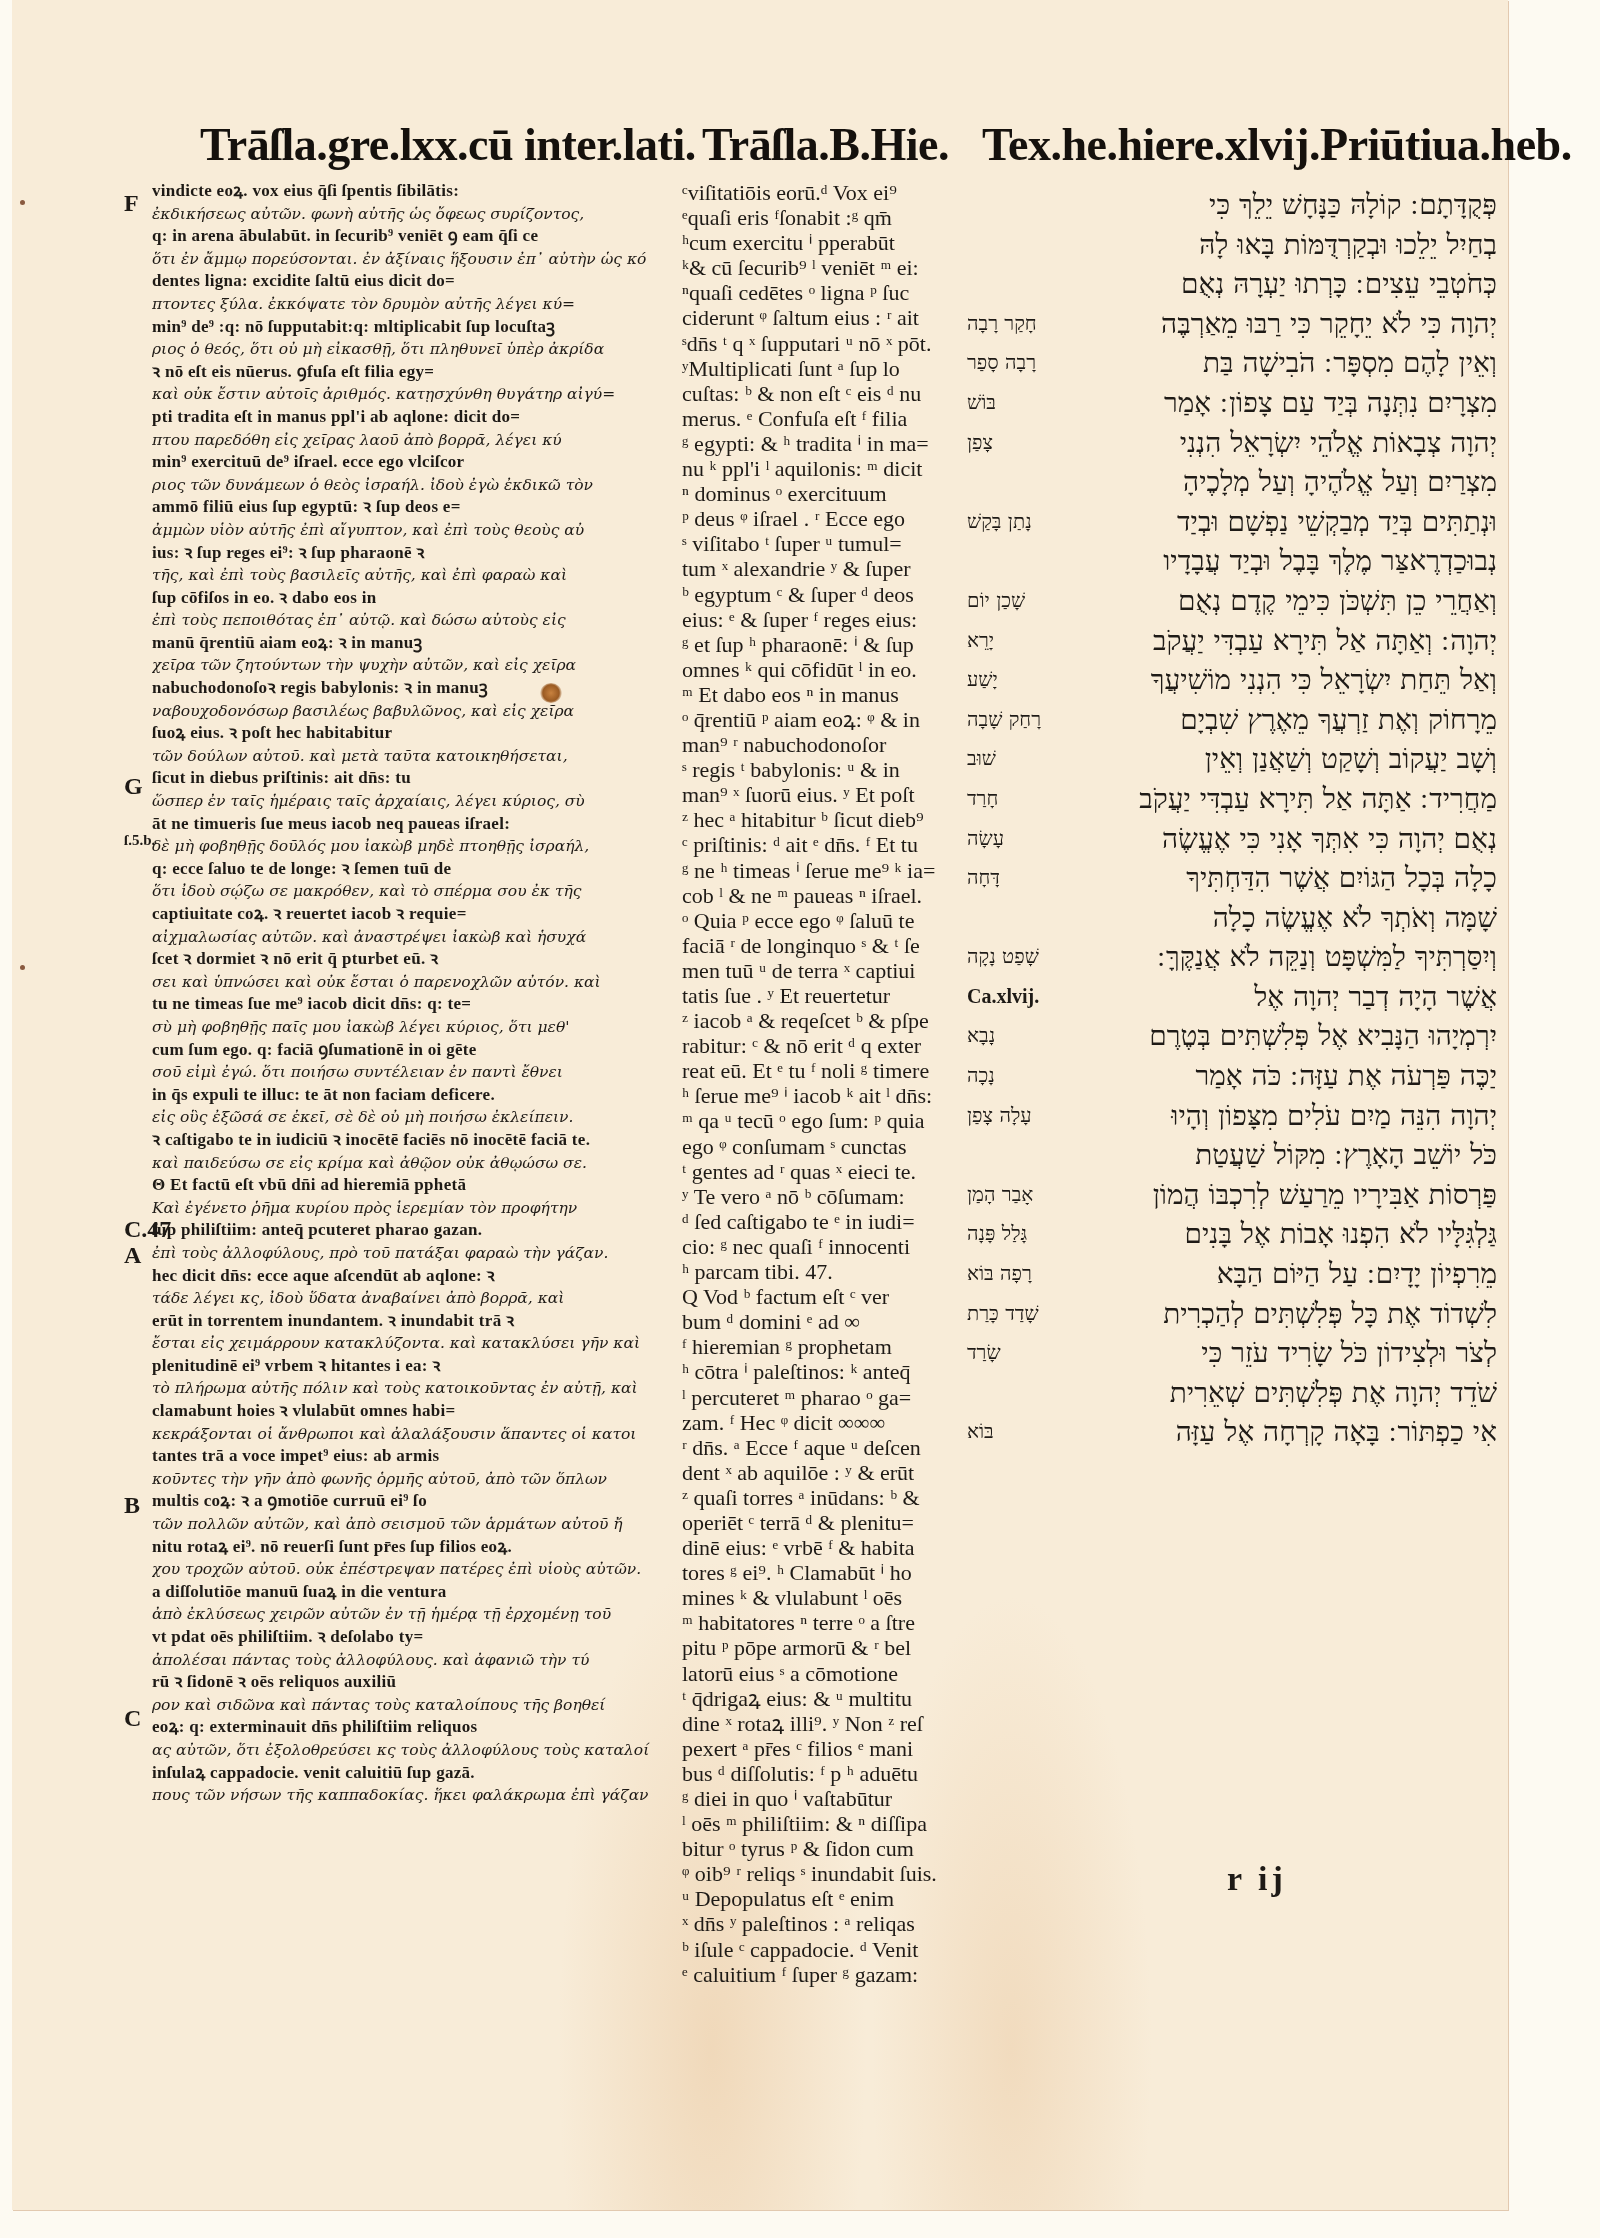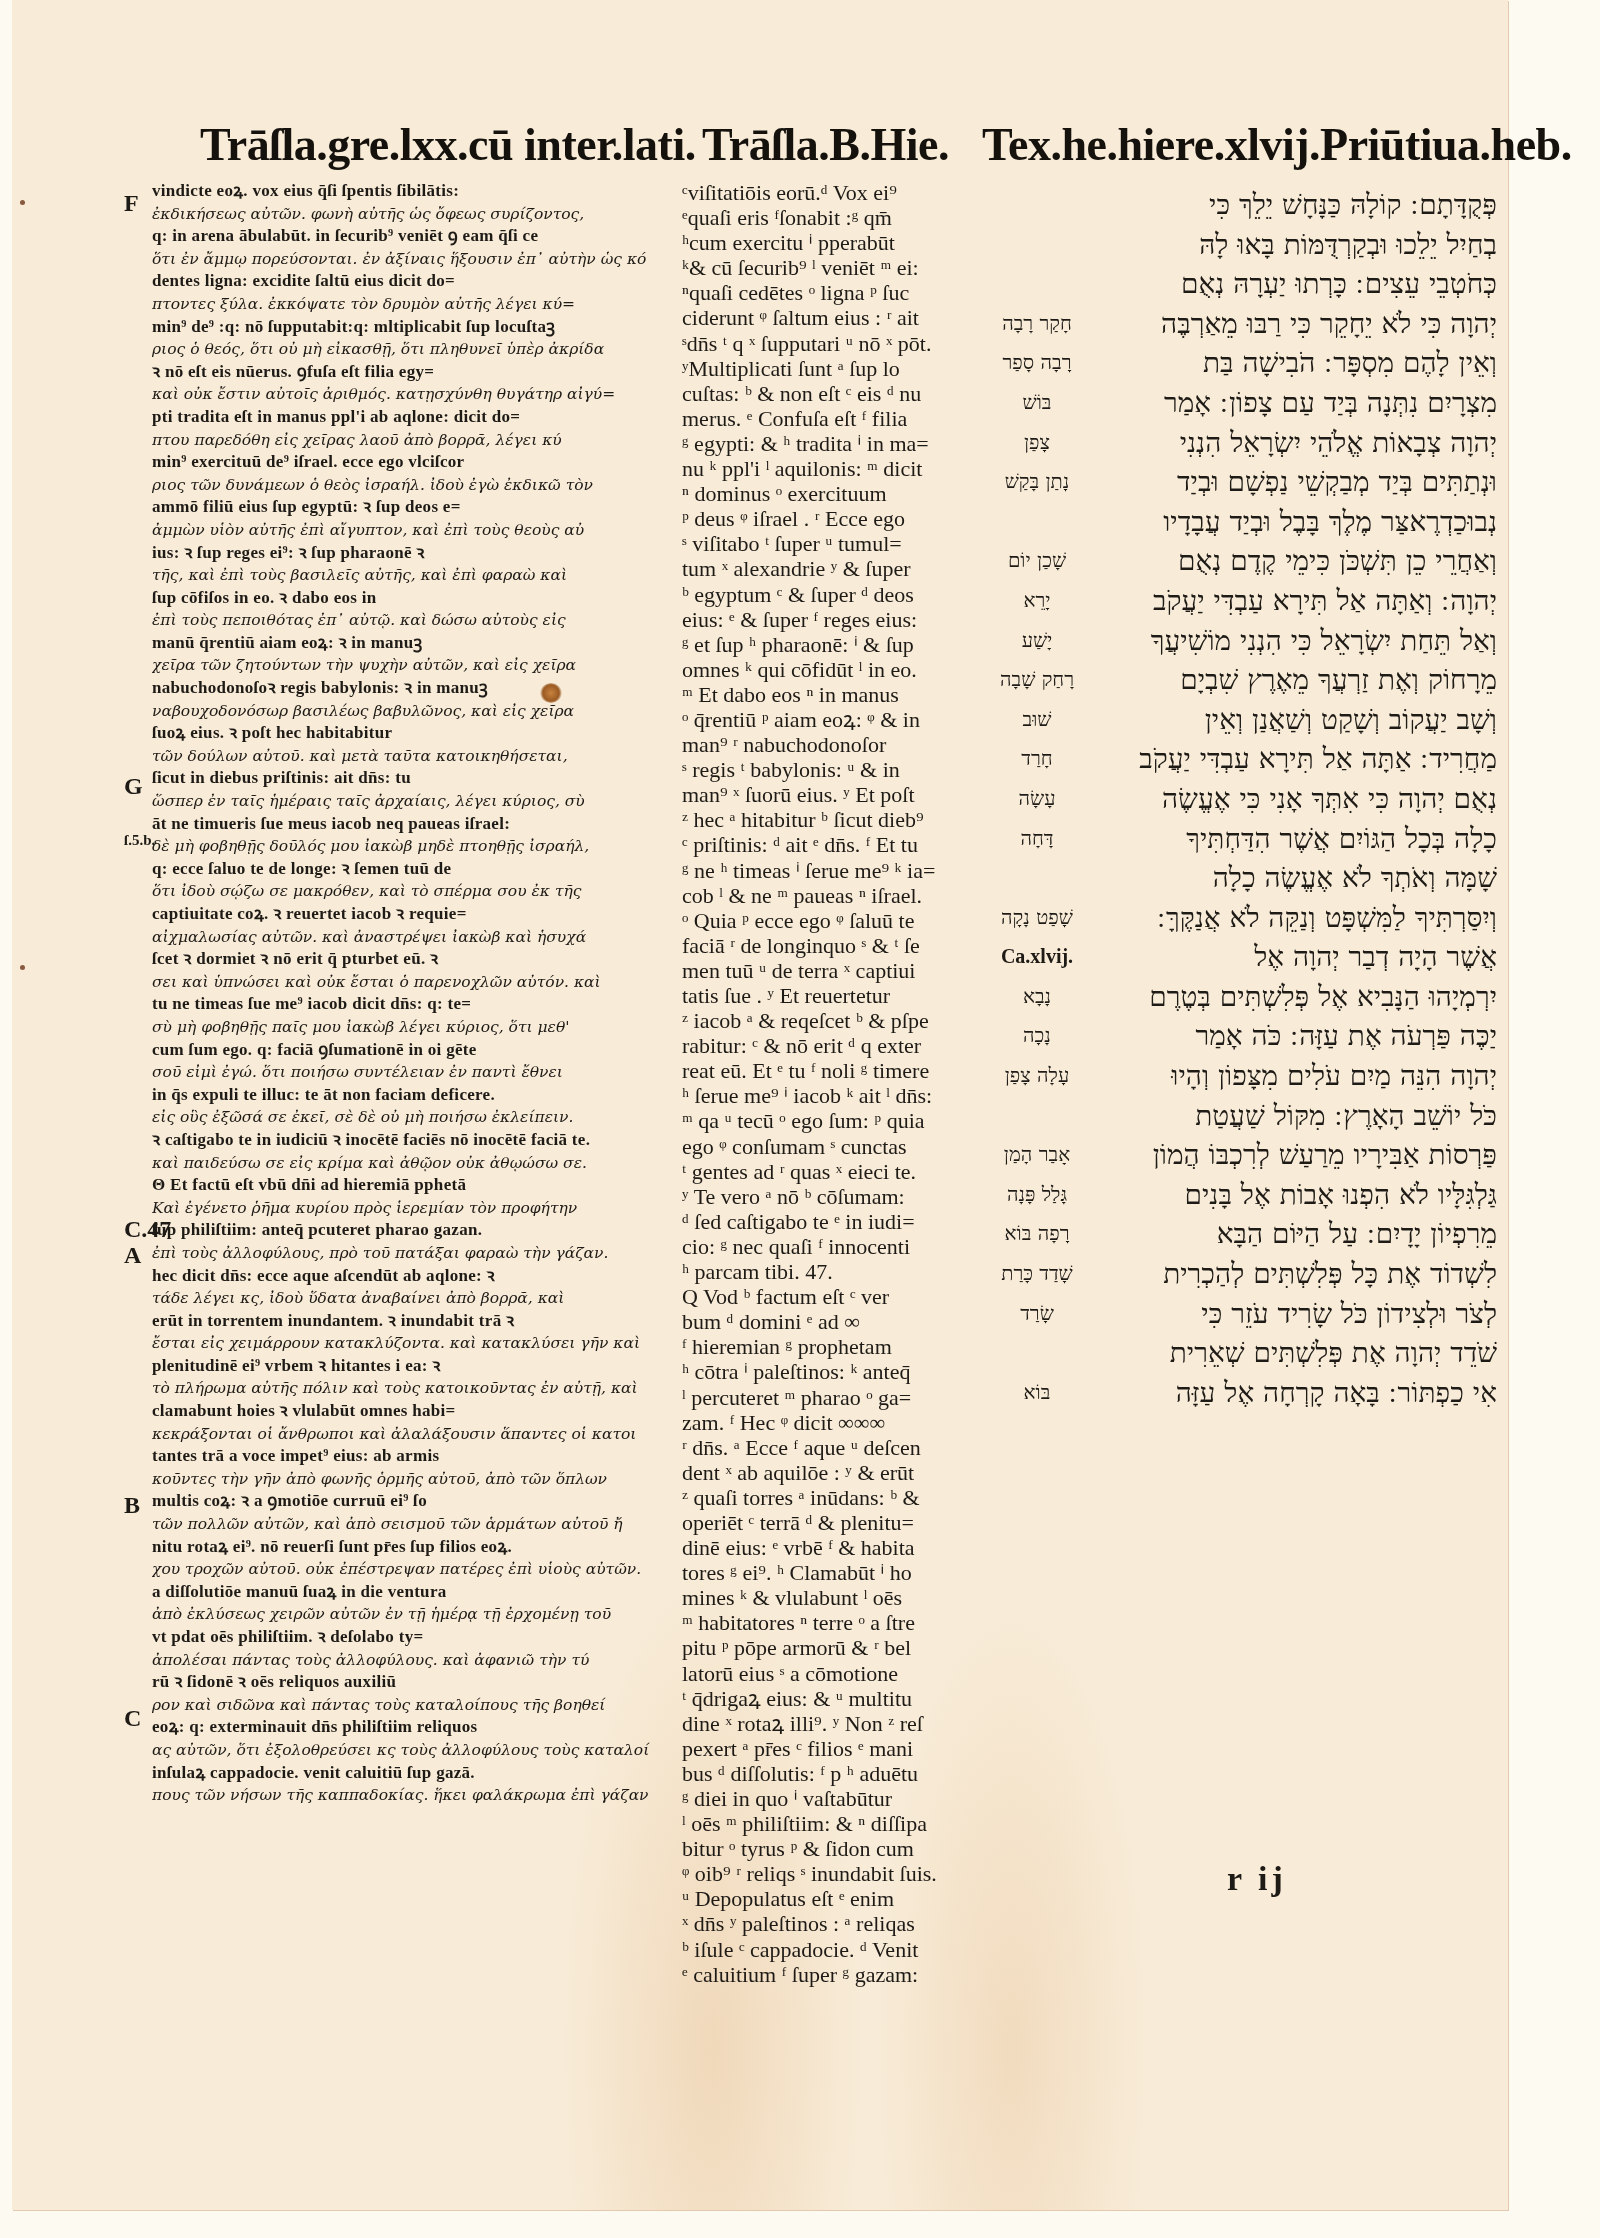--- a/index.html
+++ b/index.html
@@ -24,21 +24,21 @@
   }
   .greek-col { left:140px; top:180px; width:520px; }
   .greek-col .la { font-family:"Liberation Serif", serif; font-weight:bold; font-size:17px; letter-spacing:0.3px; }
   .greek-col .gr { font-family:"DejaVu Serif", serif; font-style:italic; font-size:15.5px; }
   .greek-col .line { height:22.6px; overflow:hidden; text-align:justify; }
   .latin-col { left:670px; top:180px; width:290px; font-family:"Liberation Serif", serif; font-size:22px; line-height:25.1px; }
   .latin-col .line { height:25.1px; overflow:hidden; }
   .hebrew-col { left:940px; top:185px; width:545px; direction:rtl; text-align:right; font-family:"DejaVu Serif", serif; font-size:28px; line-height:39.6px; }
   .hebrew-col .line { height:39.6px; overflow:hidden; }
   .hebrew-col .main { display:inline-block; width:390px; text-align:justify; }
-  .hebrew-col .root { display:inline-block; width:140px; text-align:center; font-size:20px; vertical-align:top; }
+  .hebrew-col .root { display:inline-block; width:140px; text-align:left; font-size:20px; vertical-align:top; }
   .margin-letter { position:absolute; left:112px; font-family:"Liberation Serif", serif; font-weight:bold; font-size:24px; color:#1e1a16; }
   .margin-small { font-size:15px; left:112px; }
   .chapter-label { font-family:"Liberation Serif", serif; font-weight:bold; font-size:22px; direction:ltr; }
   .signature { position:absolute; left:1215px; top:1860px; font-family:"Liberation Serif", serif; font-weight:bold; font-size:34px; letter-spacing:4px; }
   .stain { position:absolute; left:528px; top:683px; width:22px; height:20px; border-radius:50%;
     background:radial-gradient(circle, #c8823f 0%, #9a5a22 55%, rgba(170,110,60,0) 75%); }
   .dot { position:absolute; width:5px; height:5px; border-radius:50%; background:#8a5a40; }
 </style>
 </head>
 <body>
@@ -205,20 +205,21 @@
       <div class="line">ᵉ caluitium ᶠ ſuper ᵍ gazam:</div>
     </div>
   <div class="col hebrew-col" id="hebrew-col">
       <div class="line"><span class="main">פְּקֻדָּתָם ׃ קוֹלָהּ כַּנָּחָשׁ יֵלֵךְ כִּי</span><span class="root"></span></div>
       <div class="line"><span class="main">בְחַיִל יֵלֵכוּ וּבְקַרְדֻּמּוֹת בָּאוּ לָהּ</span><span class="root"></span></div>
       <div class="line"><span class="main">כְּחֹטְבֵי עֵצִים ׃ כָּרְתוּ יַעְרָהּ נְאֻם</span><span class="root"></span></div>
       <div class="line"><span class="main">יְהוָה כִּי לֹא יֵחָקֵר כִּי רַבּוּ מֵאַרְבֶּה</span><span class="root">חָקַר רָבָה</span></div>
       <div class="line"><span class="main">וְאֵין לָהֶם מִסְפָּר ׃ הֹבִישָׁה בַּת</span><span class="root">רָבָה סָפַר</span></div>
       <div class="line"><span class="main">מִצְרָיִם נִתְּנָה בְּיַד עַם צָפוֹן ׃ אָמַר</span><span class="root">בּוֹשׁ</span></div>
       <div class="line"><span class="main">יְהוָה צְבָאוֹת אֱלֹהֵי יִשְׂרָאֵל הִנְנִי</span><span class="root">צָפַן</span></div>
+      <div class="line"><span class="main">מִצְרַיִם וְעַל אֱלֹהֶיהָ וְעַל מְלָכֶיהָ</span><span class="root"></span></div>
       <div class="line"><span class="main">וּנְתַתִּים בְּיַד מְבַקְשֵׁי נַפְשָׁם וּבְיַד</span><span class="root">נָתַן בָּקַשׁ</span></div>
       <div class="line"><span class="main">נְבוּכַדְרֶאצַּר מֶלֶךְ בָּבֶל וּבְיַד עֲבָדָיו</span><span class="root"></span></div>
       <div class="line"><span class="main">וְאַחֲרֵי כֵן תִּשְׁכֹּן כִּימֵי קֶדֶם נְאֻם</span><span class="root">שָׁכַן יוֹם</span></div>
       <div class="line"><span class="main">יְהוָה ׃ וְאַתָּה אַל תִּירָא עַבְדִּי יַעֲקֹב</span><span class="root">יָרֵא</span></div>
       <div class="line"><span class="main">וְאַל תֵּחַת יִשְׂרָאֵל כִּי הִנְנִי מוֹשִׁיעֲךָ</span><span class="root">יָשַׁע</span></div>
       <div class="line"><span class="main">מֵרָחוֹק וְאֶת זַרְעֲךָ מֵאֶרֶץ שִׁבְיָם</span><span class="root">רָחַק שָׁבָה</span></div>
       <div class="line"><span class="main">וְשָׁב יַעֲקוֹב וְשָׁקַט וְשַׁאֲנַן וְאֵין</span><span class="root">שׁוּב</span></div>
       <div class="line"><span class="main">מַחֲרִיד ׃ אַתָּה אַל תִּירָא עַבְדִּי יַעֲקֹב</span><span class="root">חָרַד</span></div>
       <div class="line"><span class="main">נְאֻם יְהוָה כִּי אִתְּךָ אָנִי כִּי אֶעֱשֶׂה</span><span class="root">עָשָׂה</span></div>
       <div class="line"><span class="main">כָלָה בְּכָל הַגּוֹיִם אֲשֶׁר הִדַּחְתִּיךָ</span><span class="root">דָּחָה</span></div>

